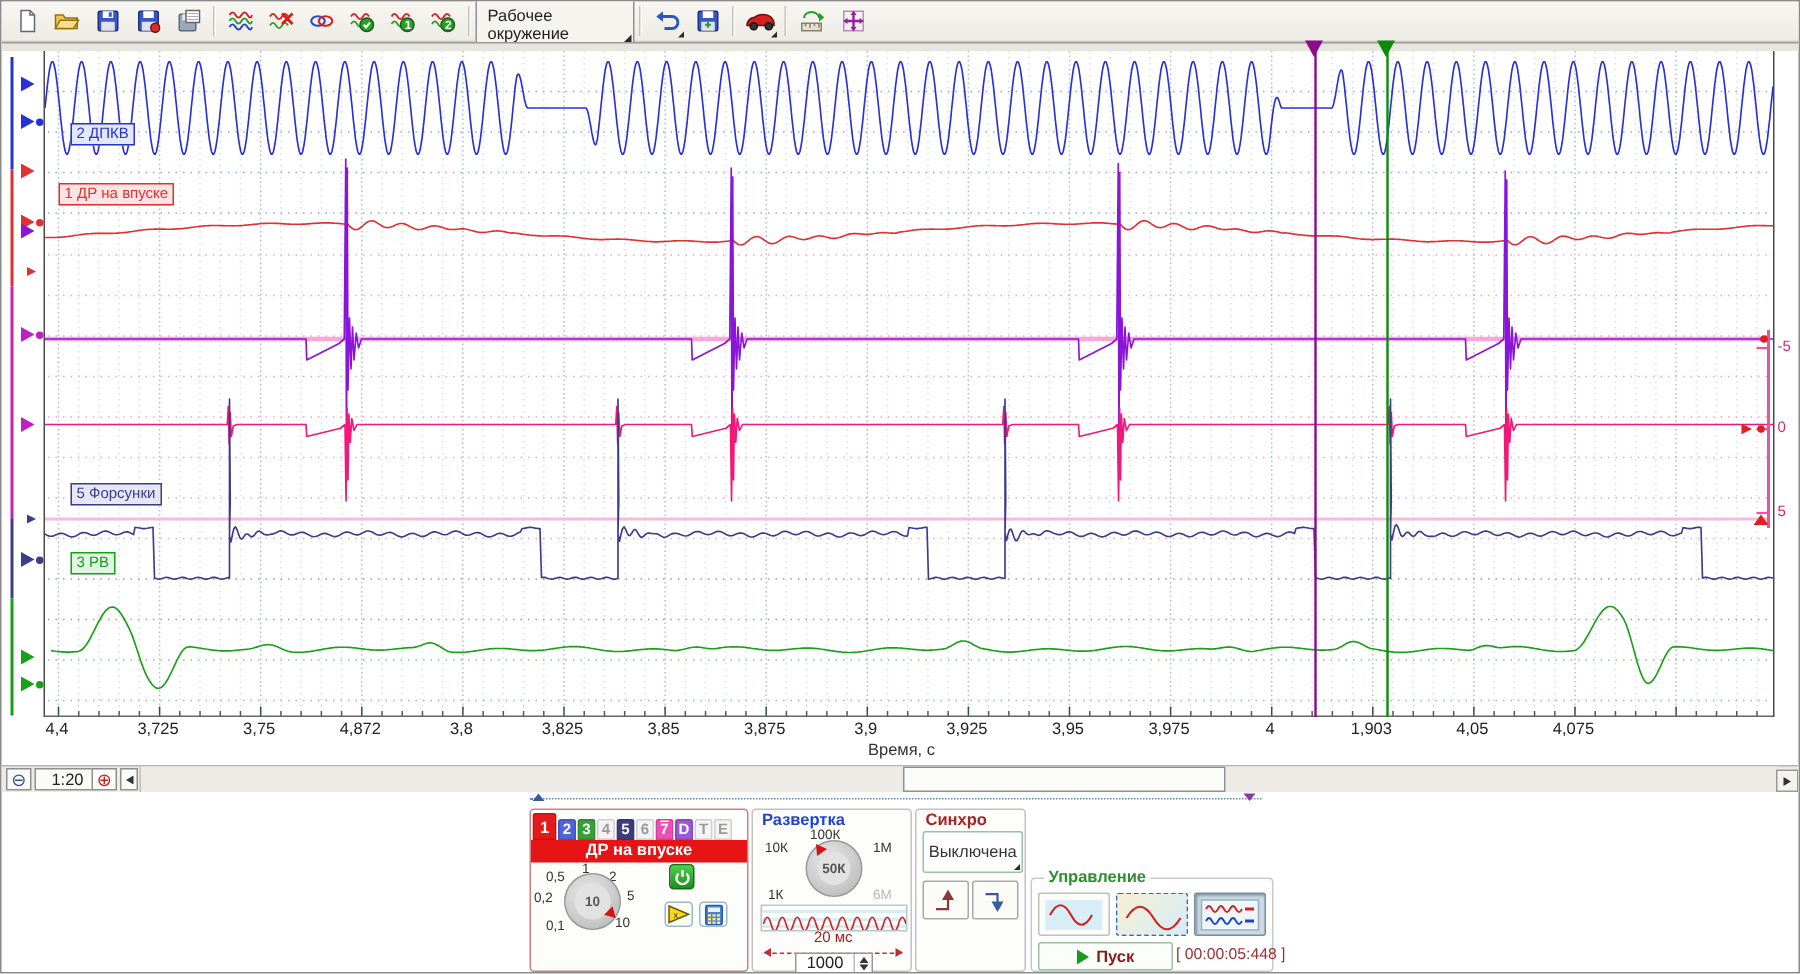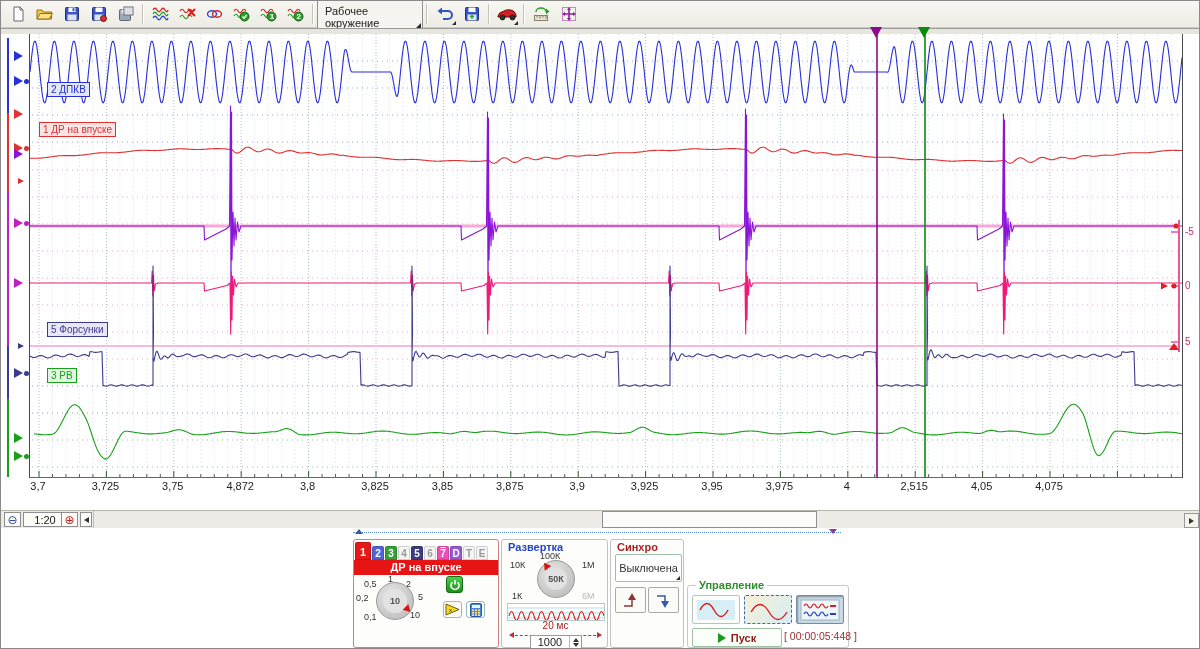--- a/index.html
+++ b/index.html
@@ -489,37 +489,38 @@
       <div class="chip" style="left: 46px; top: 321px; color: rgb(60, 60, 140); border-color: rgb(60, 60, 140); background: rgb(230, 230, 244);">5 Форсунки</div>
       <div class="chip" style="left: 46px; top: 367px; color: rgb(24, 160, 24); border-color: rgb(24, 160, 24); background: rgb(226, 244, 226);">3 РВ</div>
     </div>
   <div id="flags">
       <div class="flag" title="3,993" style="left: 869px; border-top: 11px solid rgb(140, 10, 140);"></div>
       <div class="flag" title="4,01" style="left: 917px; border-top: 11px solid rgb(10, 140, 10);"></div>
     </div>
 
 
   <div id="tick-labels">
-      <div class="tick-label" style="left: 15px;">3,7</div>
+      <div class="tick-label" style="left: 15px;">4,4</div>
       <div class="tick-label" style="left: 82.4px;">3,725</div>
       <div class="tick-label" style="left: 149.8px;">3,75</div>
       <div class="tick-label" style="left: 217.2px;">4,872</div>
       <div class="tick-label" style="left: 284.6px;">3,8</div>
       <div class="tick-label" style="left: 352px;">3,825</div>
       <div class="tick-label" style="left: 419.4px;">3,85</div>
       <div class="tick-label" style="left: 486.8px;">3,875</div>
       <div class="tick-label" style="left: 554.2px;">3,9</div>
       <div class="tick-label" style="left: 621.6px;">3,925</div>
       <div class="tick-label" style="left: 689px;">3,95</div>
       <div class="tick-label" style="left: 756.4px;">3,975</div>
       <div class="tick-label" style="left: 823.8px;">4</div>
-      <div class="tick-label" style="left: 891.2px;">2,515</div>
+      <div class="tick-label" style="left: 891.2px;">1,903</div>
       <div class="tick-label" style="left: 958.6px;">4,05</div>
       <div class="tick-label" style="left: 1026px;">4,075</div>
     </div>
+  <div id="xlabel">Время, с</div>
 
   <div id="footer">
     <div class="fbtn" style="left:3px;width:17px;">
         <span style="color:#305090;font-size:12px;">⊖</span>
       </div>
     <div class="fbtn" style="left:22px;width:44px;">
         <span>1:20</span>
       </div>
     <div class="fbtn" style="left:60px;width:17px;">
         <span style="color:#c02020;font-size:12px;">⊕</span>

